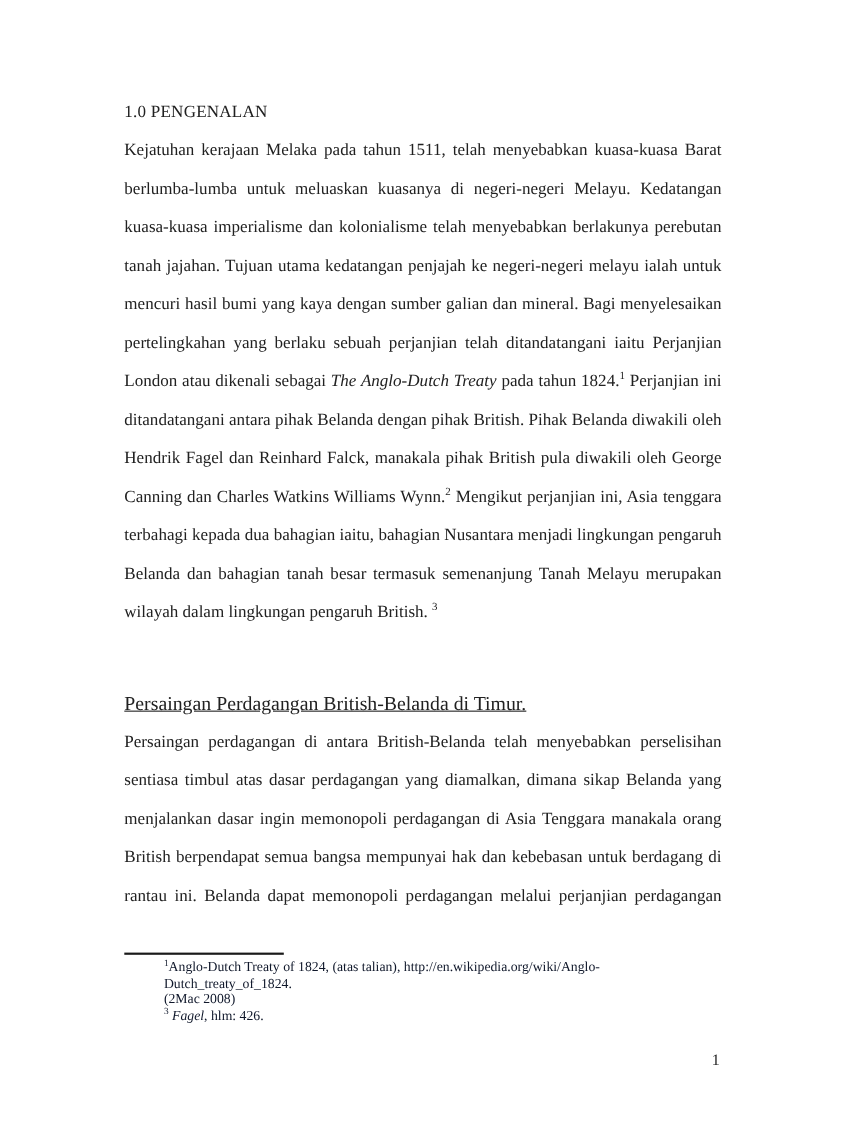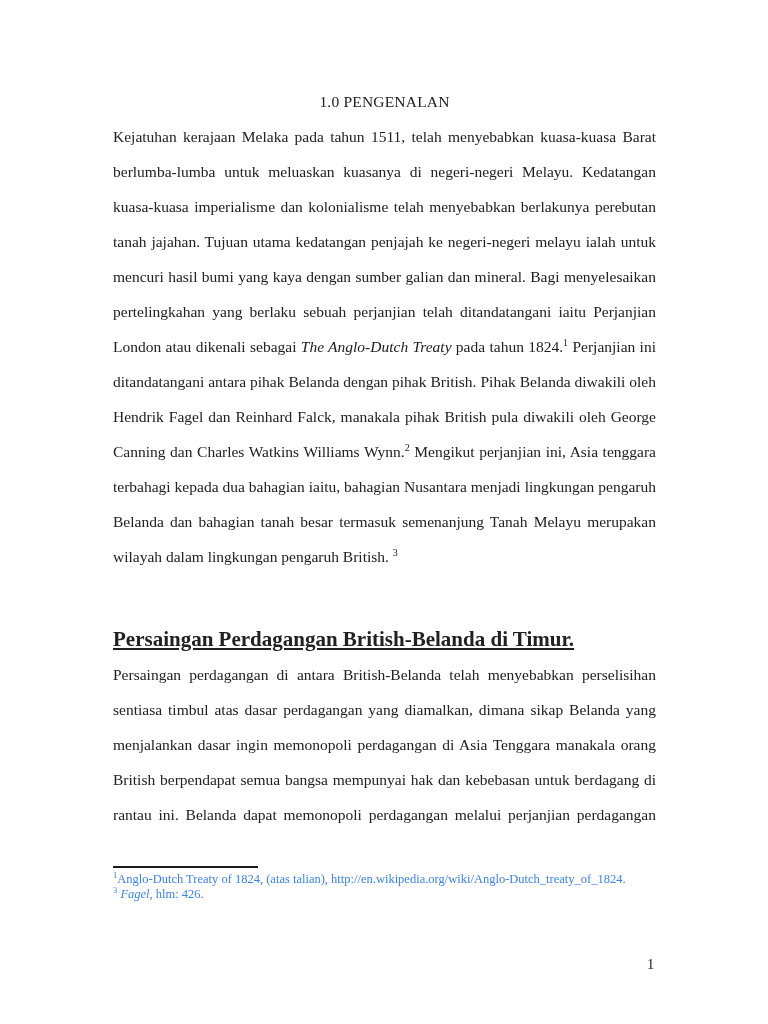--- a/index.html
+++ b/index.html
@@ -24,39 +24,38 @@
     font-size: 15.5px;
     line-height: 35px;
   }
   .doc-heading {
     font-size: 15.5px;
     font-weight: normal;
     line-height: 35px;
     margin: 0;
     letter-spacing: 0.2px;
     white-space: nowrap;
-    text-align: center;
   }
   p.body-para {
     margin: 0;
     text-align: justify;
     font-size: 15.5px;
     line-height: 35px;
   }
   p.body-para.justify-last {
     text-align-last: justify;
   }
   .spacer {
     height: 48px;
   }
   .subheading {
     margin: 0;
-    font-size: 21px;
+    font-size: 18px;
     line-height: 35px;
-    font-weight: bold;
+    font-weight: normal;
   }
   .subheading .u {
     text-decoration: underline;
   }
   sup.fnref {
     font-size: 10px;
     line-height: 0;
     vertical-align: super;
   }
   .footnote-area {
@@ -67,21 +66,22 @@
   }
   .footnote-sep {
     width: 145px;
     height: 0;
     border-top: 2px solid #1a1a1a;
     margin: 0 0 4px 0;
   }
   .footnotes {
     font-size: 12.5px;
     line-height: 14.5px;
-    color: #3b82f6;
+    color: #0f172a;
+    margin-left: 36px;
   }
   .footnotes div {
     margin: 0;
   }
   sup.fnmark {
     font-size: 8.5px;
     line-height: 0;
     vertical-align: super;
   }
   .page-number {
@@ -111,19 +111,20 @@
     <h3 class="subheading"><span class="u">Persaingan Perdagangan British-Belanda di Timur. </span></h3>
 
     <p class="body-para justify-last"><span>Persaingan perdagangan di antara British-Belanda telah menyebabkan perselisihan sentiasa timbul atas dasar perdagangan yang diamalkan, dimana sikap Belanda yang menjalankan dasar ingin memonopoli perdagangan di Asia Tenggara manakala orang British berpendapat semua bangsa mempunyai hak dan kebebasan untuk berdagang di rantau ini. Belanda dapat memonopoli perdagangan melalui perjanjian perdagangan</span></p>
 
   </div>
 
   <div class="footnote-area">
     <div class="footnote-sep"></div>
     <div class="footnotes">
       <div><sup class="fnmark">1</sup><span>Anglo-Dutch Treaty of 1824, (atas talian), http://en.wikipedia.org/wiki/Anglo-Dutch_treaty_of_1824.</span></div>
+      <div><span>(2Mac 2008)</span></div>
       <div><sup class="fnmark">3</sup><i> Fagel</i><span>, hlm: 426.</span></div>
     </div>
   </div>
 
   <div class="page-number">1</div>
 
 </div>
 
 </body></html>

